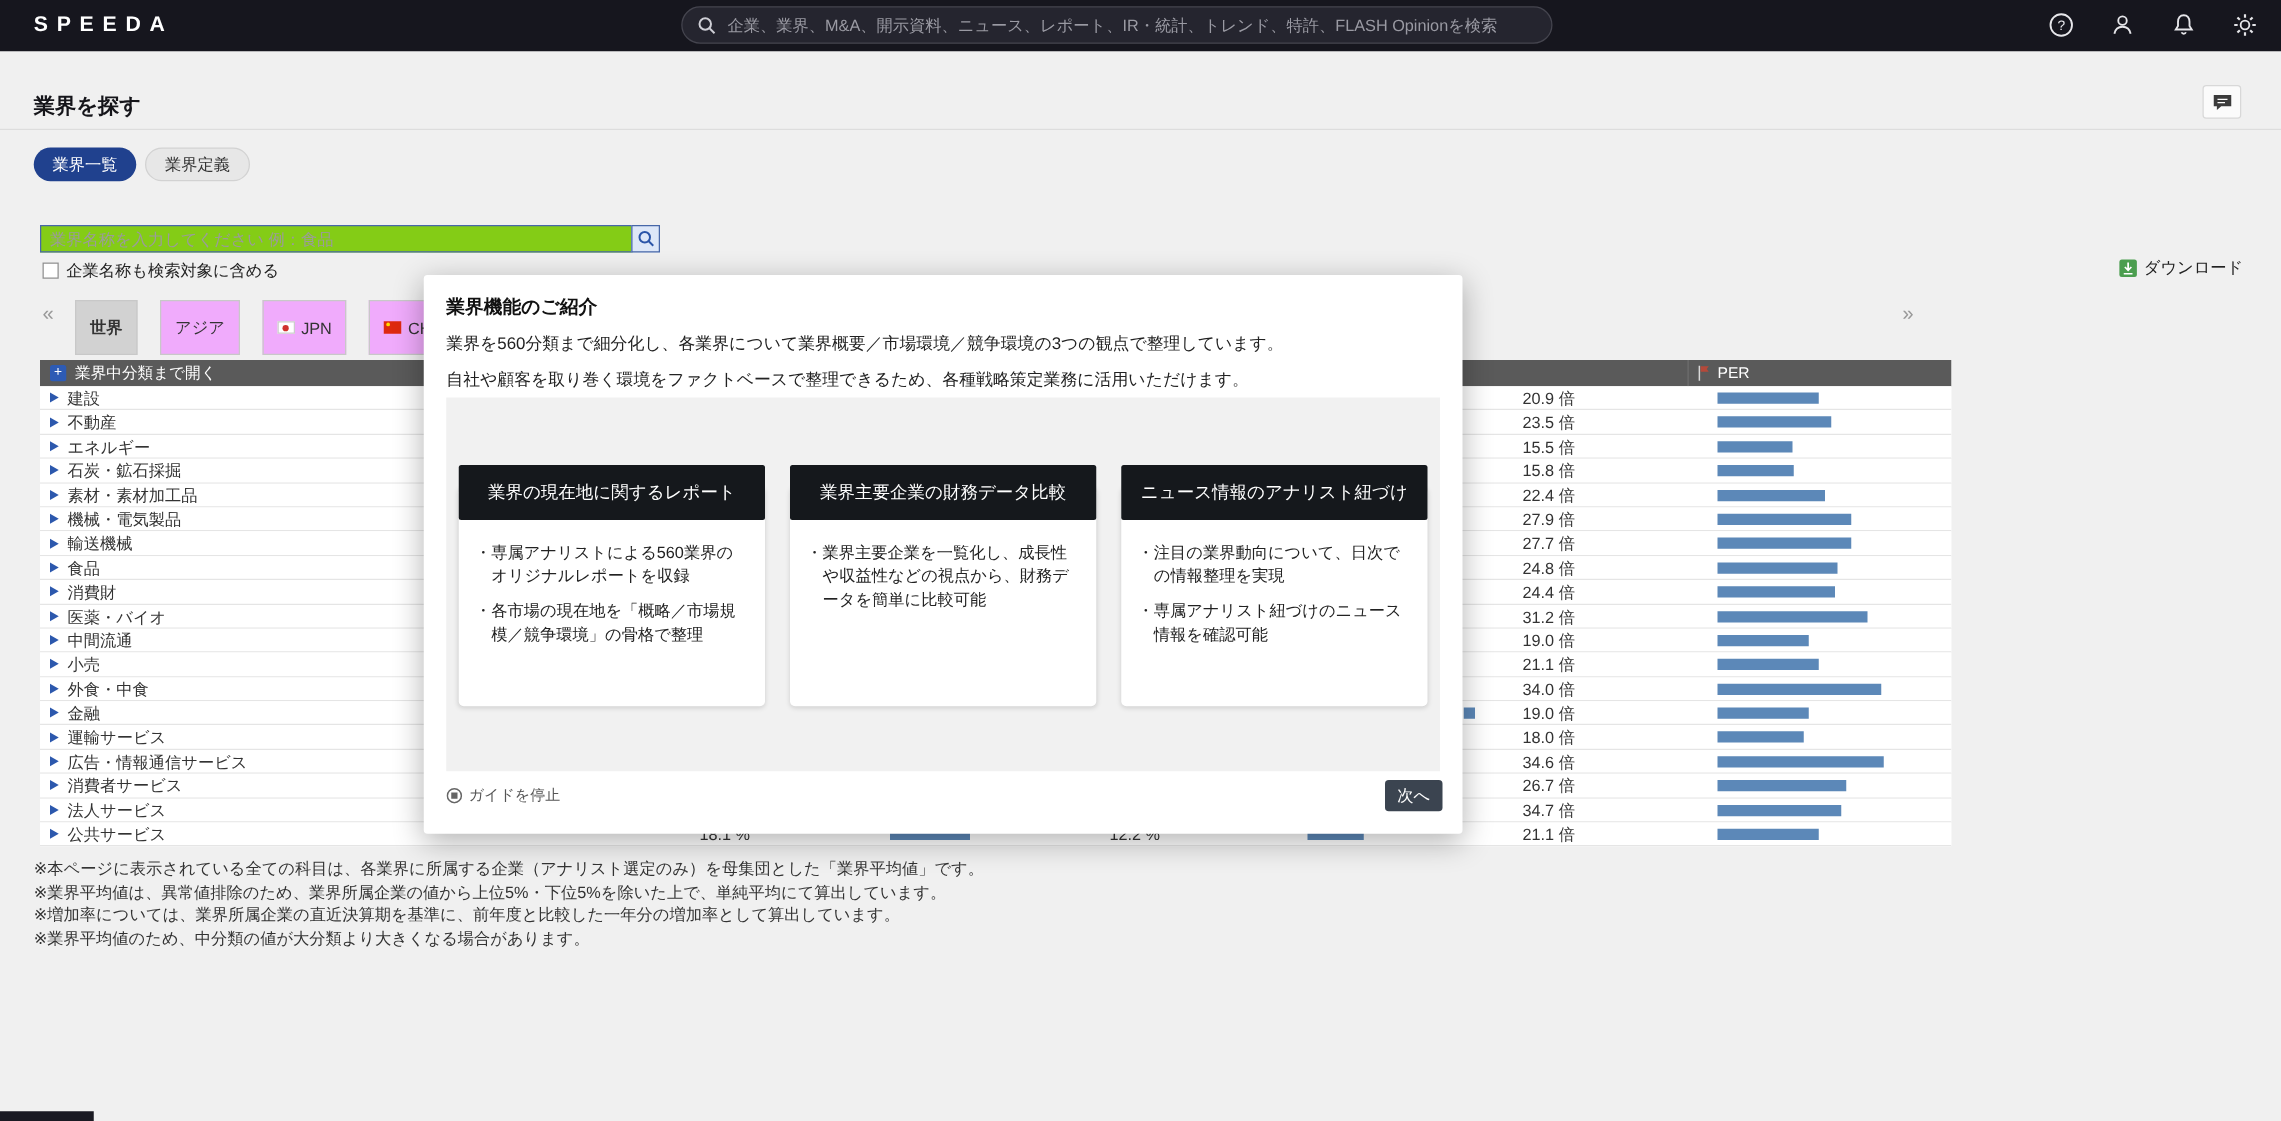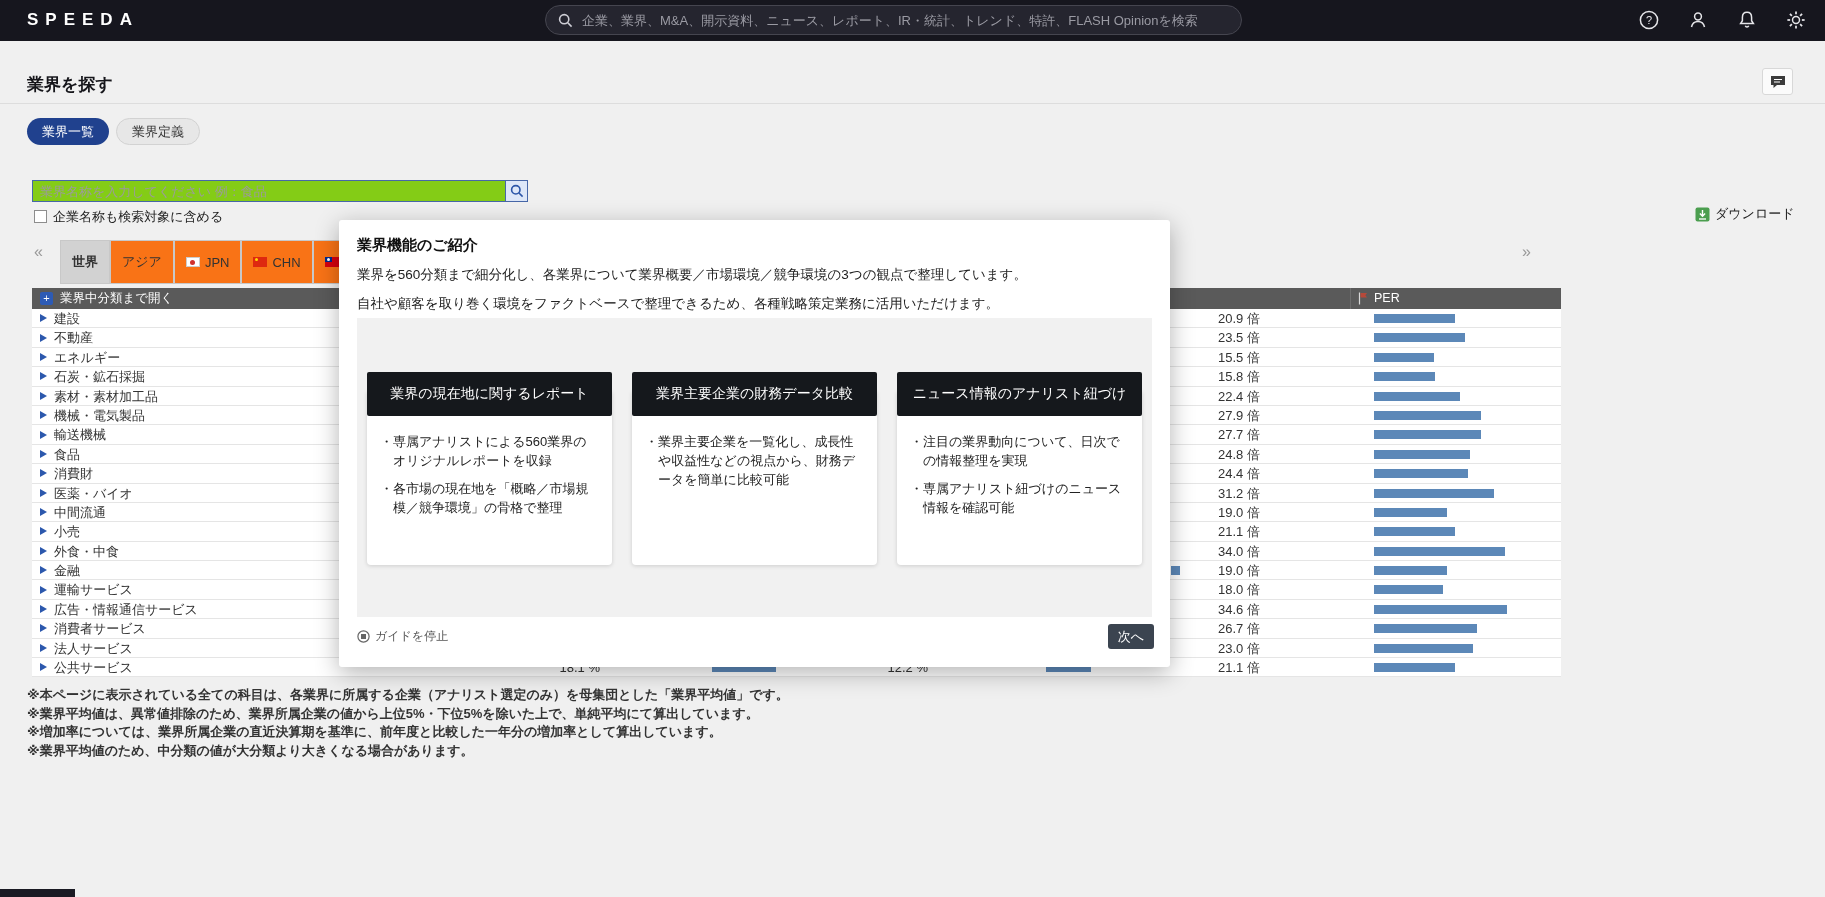--- a/index.html
+++ b/index.html
@@ -39,22 +39,22 @@
   .ind-search-btn { position: absolute; left: 505px; top: 180px; width: 23px; height: 22px; border: 1px solid #4767a8;
     background: #dde7f8; display: flex; align-items: center; justify-content: center; cursor: pointer; }
 
   .cb { position: absolute; left: 34px; top: 210px; width: 13px; height: 13px; background: #fff; border: 1px solid #8d8d8d; cursor: pointer; }
   .cb-label { position: absolute; left: 53px; top: 208px; font-size: 13px; color: #222; }
   .download { position: absolute; left: 1695px; top: 205px; display: flex; align-items: center; gap: 5px; font-size: 13px; color: #222; cursor: pointer; }
 
   
   .rt-left  { position: absolute; left: 34px;  top: 243px; font-size: 16px; color: #999; cursor: pointer; }
   .rt-right { position: absolute; left: 1522px; top: 243px; font-size: 16px; color: #999; cursor: pointer; }
-  .region-tabs { position: absolute; left: 60px; top: 240px; display: flex; gap: 0; height: 44px; }
-  .rtab { display: flex; align-items: center; padding: 0 11px; background: #f97316; border: 1px solid #c8c8c8;
+  .region-tabs { position: absolute; left: 60px; top: 240px; display: flex; gap: 18px; height: 44px; }
+  .rtab { display: flex; align-items: center; padding: 0 11px; background: #f0abfc; border: 1px solid #c8c8c8;
     font-size: 13px; color: #333; gap: 5px; cursor: pointer; }
   .rtab.active { background: #d2d2d2; font-weight: bold; }
   .flag { width: 14px; height: 10px; display: inline-block; position: relative; flex: 0 0 auto; }
   .flag.jpn { background: #fff; border: 1px solid #ccc; }
   .flag.jpn::after { content: ''; position: absolute; left: 3.5px; top: 1.5px; width: 5px; height: 5px; border-radius: 50%; background: #d0312d; }
   .flag.chn { background: #de2910; }
   .flag.chn::after { content: ''; position: absolute; left: 1.5px; top: 1px; width: 3px; height: 3px; border-radius: 50%; background: #ffde00; }
   .flag.twn { background: #d7000f; }
   .flag.twn::before { content: ''; position: absolute; left: 0; top: 0; width: 7px; height: 5px; background: #002a8f; }
   .flag.twn::after { content: ''; position: absolute; left: 2px; top: 1px; width: 3px; height: 3px; border-radius: 50%; background: #fff; }
@@ -77,21 +77,21 @@
   .cbar { position: absolute; top: 5px; height: 9px; background: #5c88b8; }
   .pbar { left: 1342px; }
   .c2v { position: absolute; left: 468px; width: 100px; text-align: right; top: 1px; font-size: 13px; line-height: 18px; }
   .c2b { left: 680px; }
   .c3v { position: absolute; left: 796px; width: 100px; text-align: right; top: 1px; font-size: 13px; line-height: 18px; }
   .c3b { left: 1014px; }
   .fragb { left: 1139px; }
 
   
   .notes { position: absolute; left: 27px; top: 686px; font-size: 13px; color: #333; }
-  .note { line-height: 18.6px; font-weight: bold; }
+  .note { line-height: 18.6px; }
   .fstub { position: absolute; left: 0; top: 889px; width: 75px; height: 8px; background: #1a1a23; }
 
   
   .modal { position: absolute; left: 339px; top: 220px; width: 831px; height: 447px; background: #fff;
     border-radius: 3px; box-shadow: 0 6px 24px rgba(0,0,0,.3); z-index: 40; }
   .m-title { position: absolute; left: 18px; top: 16px; font-size: 15px; font-weight: bold; color: #111; }
   .m-p1 { position: absolute; left: 18px; top: 46px; font-size: 13.5px; color: #222; }
   .m-p2 { position: absolute; left: 18px; top: 75px; font-size: 13.5px; color: #222; }
   .m-panel { position: absolute; left: 18px; top: 98px; width: 795px; height: 299px; background: #f1f1f1; }
   .mcard { position: absolute; top: 54px; width: 245px; height: 193px; }
@@ -314,21 +314,21 @@
       </div>
       <div class="trow">
         <span class="tri"></span>
         <span class="rname">消費者サービス</span>
         <span class="pval">26.7 倍</span>
         <span class="cbar pbar" style="width: 102.8px;"></span>
       </div>
       <div class="trow">
         <span class="tri"></span>
         <span class="rname">法人サービス</span>
-        <span class="pval">23.0 倍</span>
+        <span class="pval">34.7 倍</span>
         <span class="cbar pbar" style="width: 98.6px;"></span>
       </div>
       <div class="trow">
         <span class="tri"></span>
         <span class="rname">公共サービス</span>
         <span class="c2v">18.1 %</span>
         <span class="cbar c2b" style="width: 64px;"></span>
         <span class="c3v">12.2 %</span>
         <span class="cbar c3b" style="width: 45px;"></span>
         <span class="pval">21.1 倍</span>

